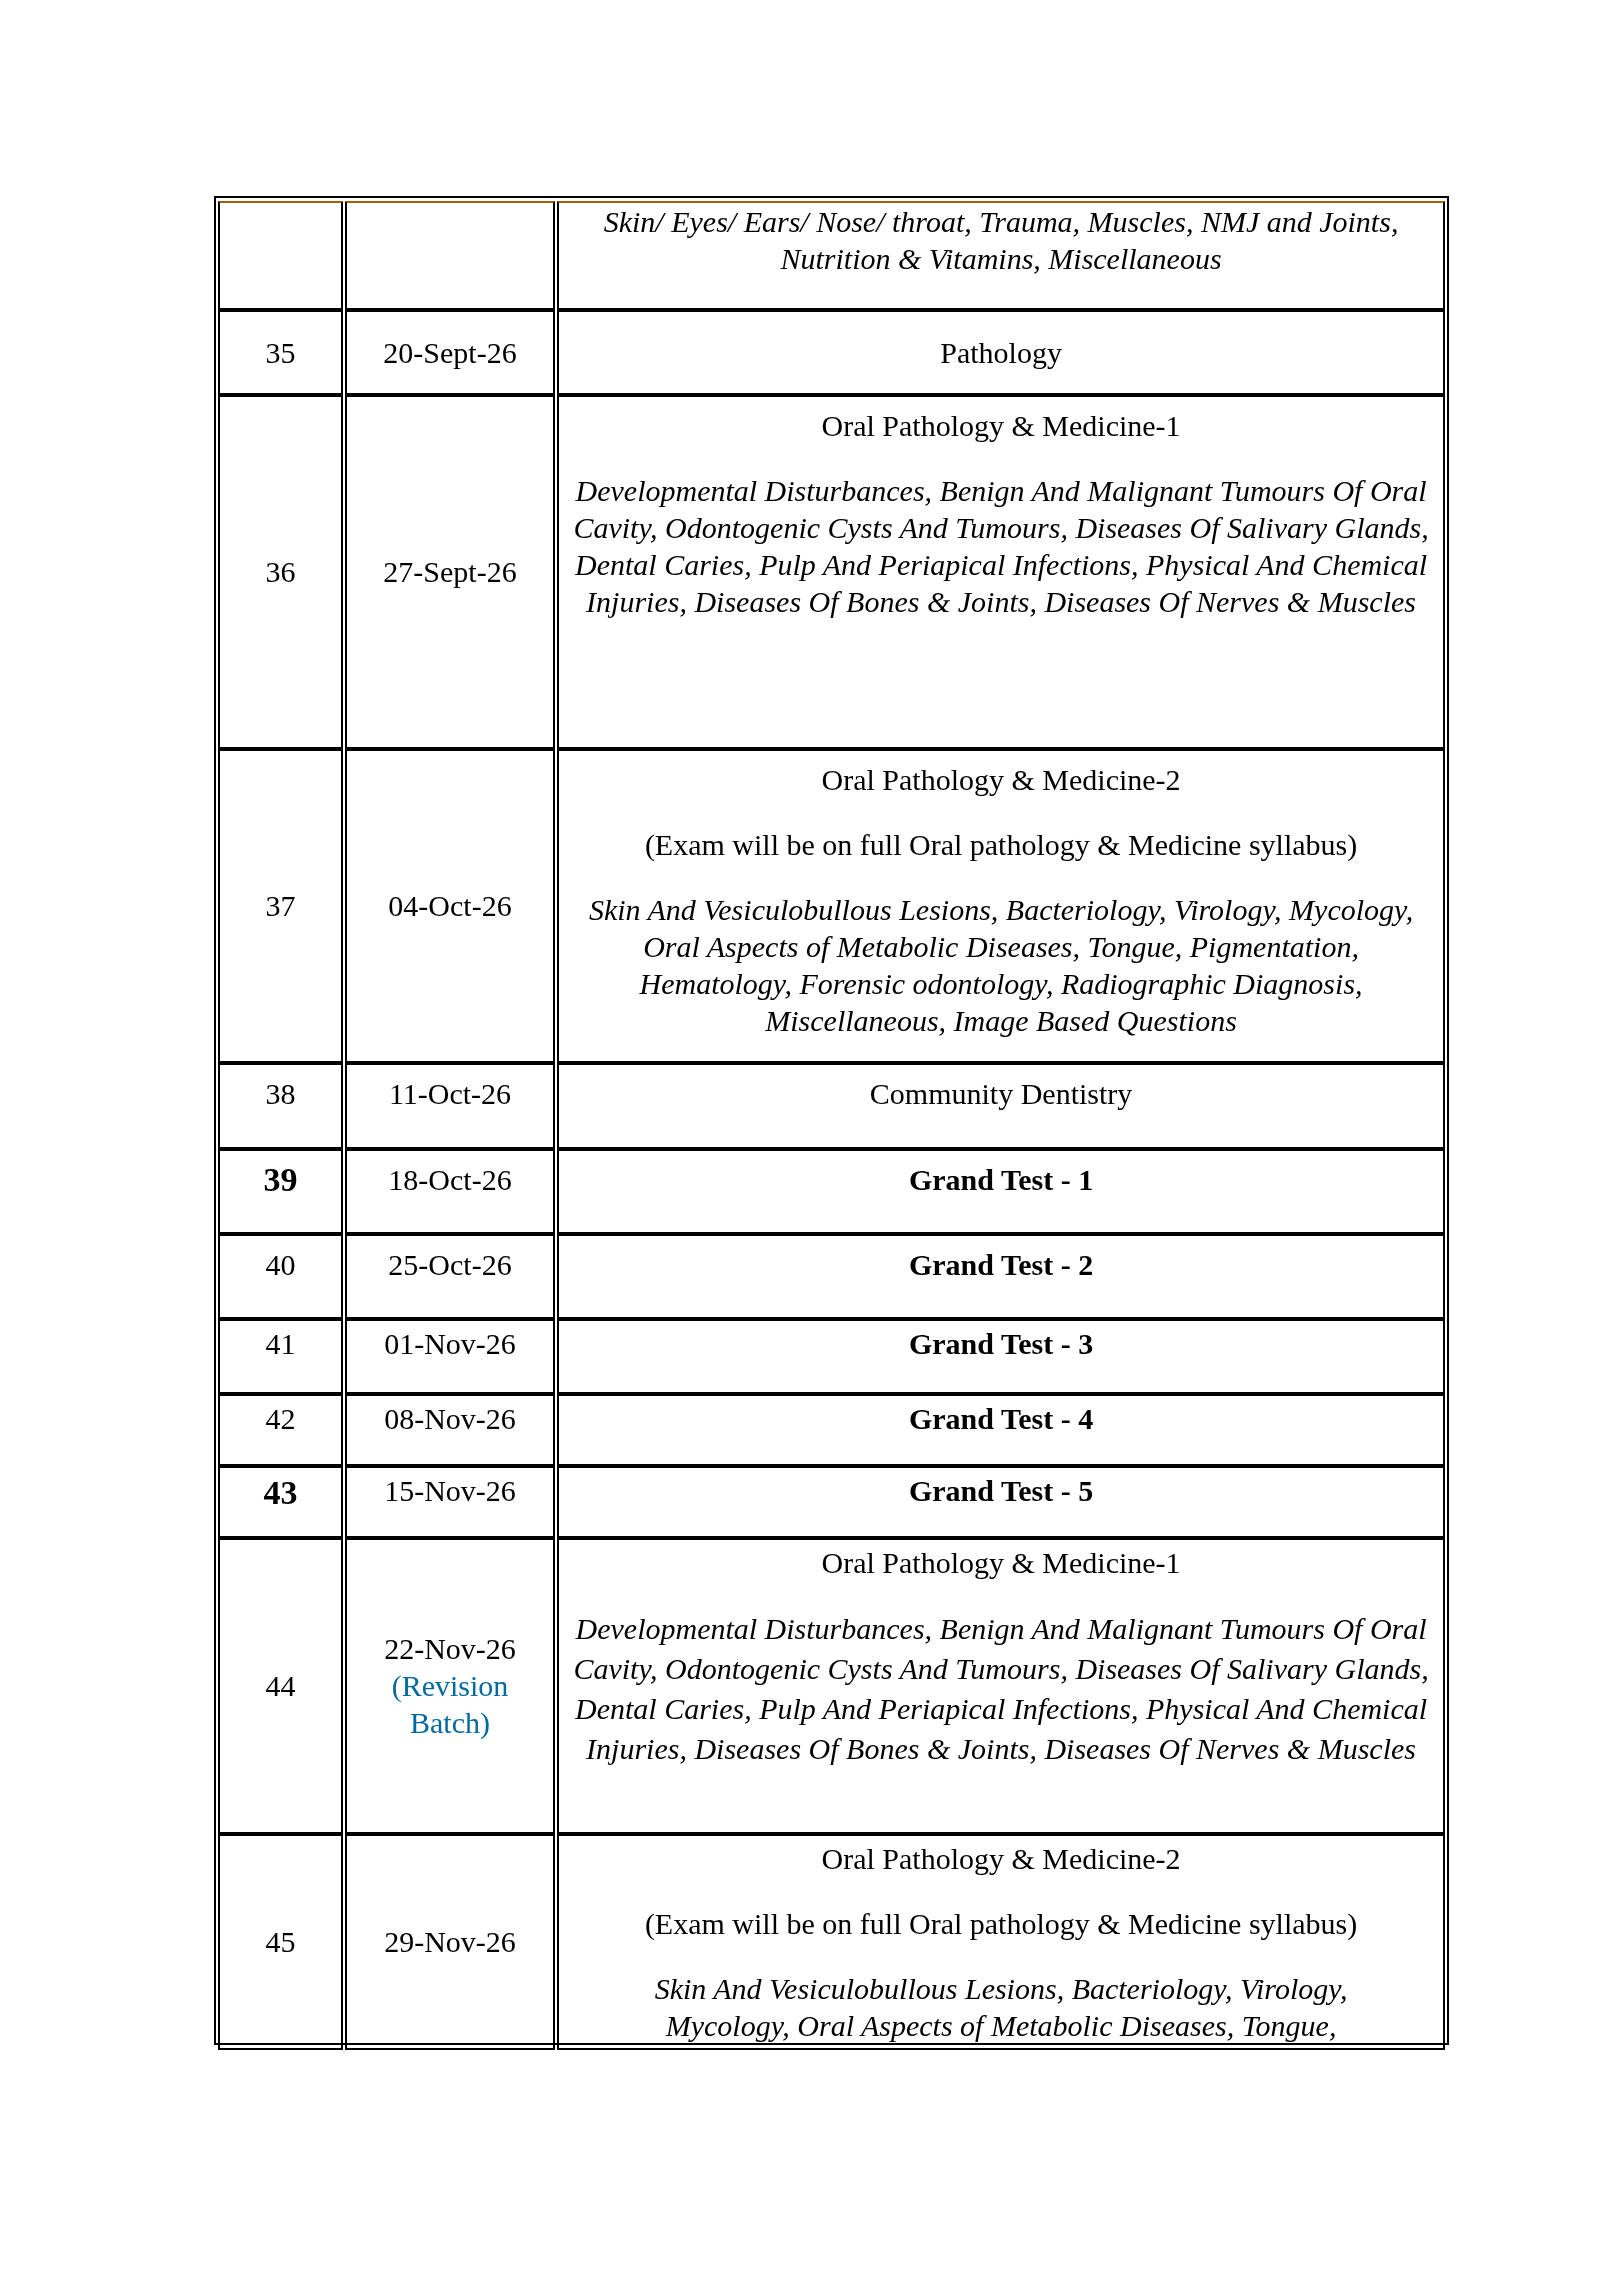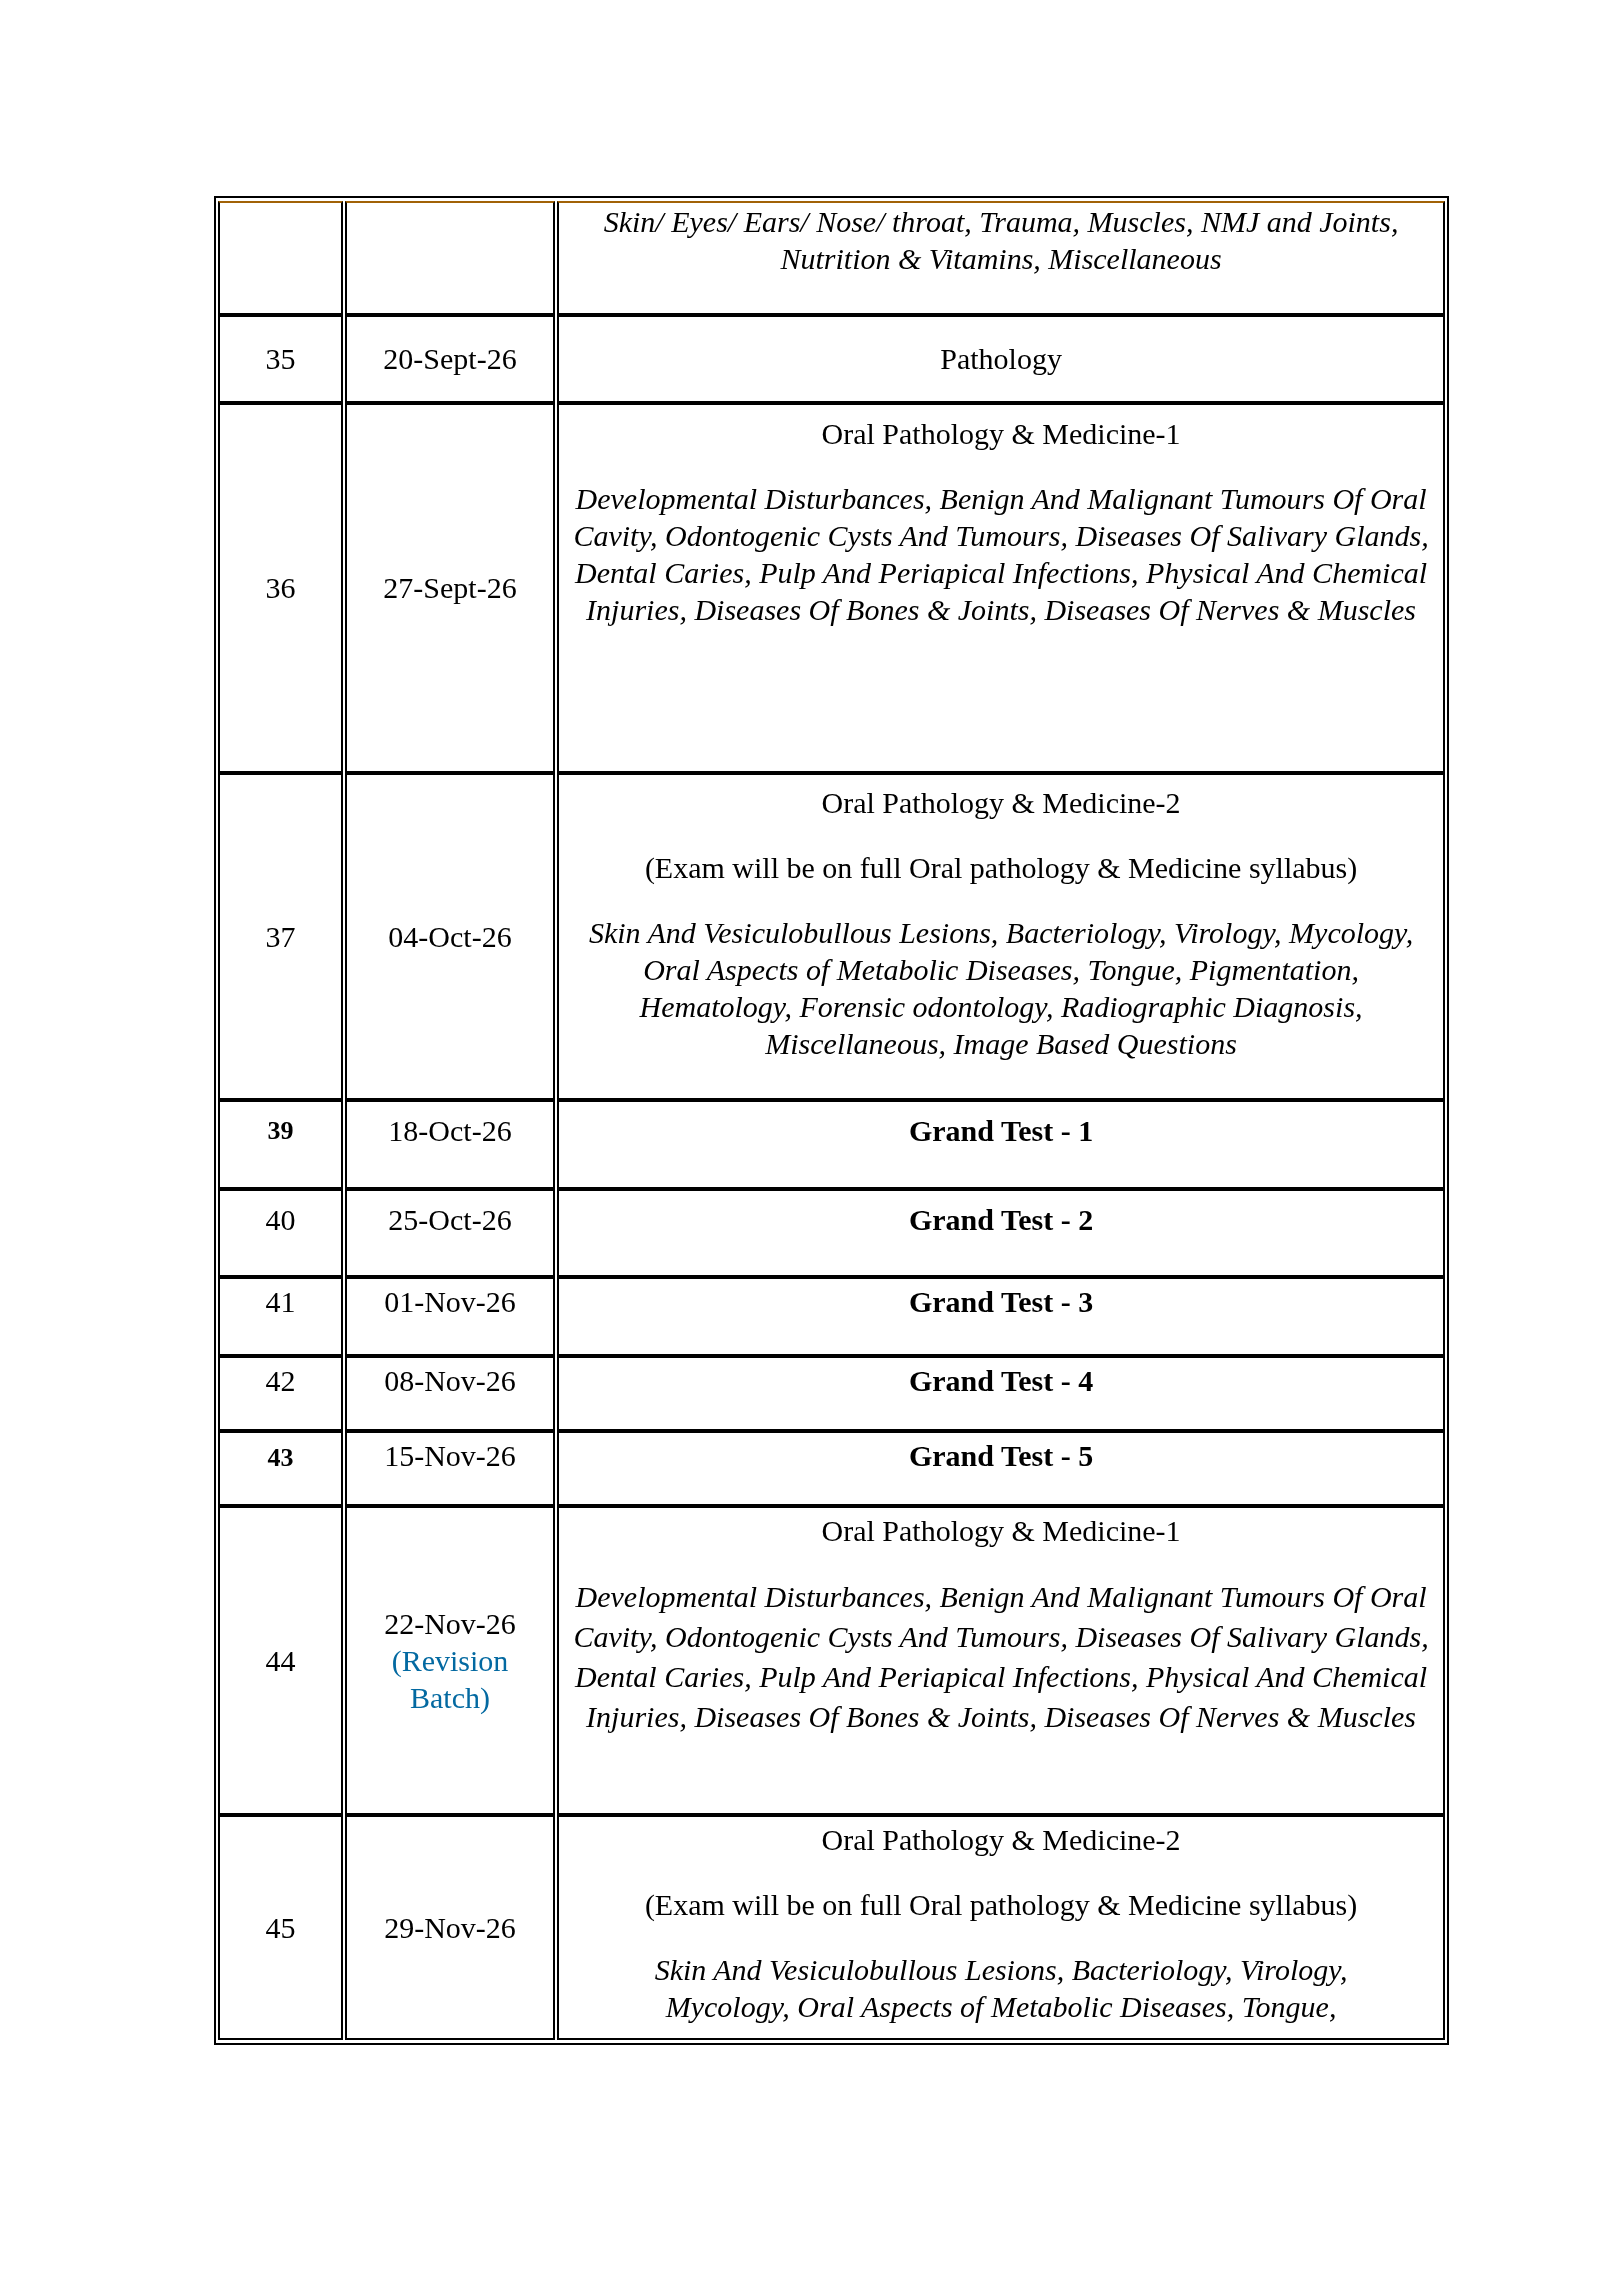--- a/index.html
+++ b/index.html
@@ -8,21 +8,21 @@
   .table-wrap { position: absolute; left: 214px; top: 196px; width: 1235px; height: 1849px;
                 border: 2px solid #000; box-sizing: border-box; padding: 2.9px; }
   table { border-collapse: separate; border-spacing: 2.9px 0; width: 100%; height: 100%;
           table-layout: fixed; margin-left: -2.9px; width: calc(100% + 5.9px); }
   td { border-left: 2px solid #000; border-right: 2px solid #000; border-top: 2px solid #000;
        border-bottom: 2.9px solid #000; padding: 0; text-align: center; vertical-align: middle;
        font-size: 30px; line-height: 37px; }
   col.c1 { width: 125px; } col.c2 { width: 210px; }
   .r-first td { border-top: 2px solid #a16207; }
   .vtop { vertical-align: top; }
-  .num-bold { font-weight: bold; font-size: 26px; }
+  .num-bold { font-weight: bold; font-size: 34px; }
   .gt { font-weight: bold; }
   .it { font-style: italic; }
   .para { margin: 0; }
   .gap { margin-top: 28px; }
   .red { color: #ff0000; }
   .pad-top { padding-top: 9.8px; }
 </style>
 </head>
 <body>
 
@@ -61,20 +61,25 @@
     <tr style="height:314px">
       <td>37</td>
       <td>04-Oct-26</td>
       <td class="vtop pad-top">
         <p class="para">Oral Pathology &amp; Medicine-2</p>
         <p class="para gap">(Exam will be on full Oral pathology &amp; Medicine syllabus)</p>
         <p class="para it gap" style="padding:0 11.8px">Skin And Vesiculobullous Lesions, Bacteriology, Virology, Mycology, Oral Aspects of Metabolic Diseases, Tongue, Pigmentation, Hematology, Forensic odontology, Radiographic Diagnosis, Miscellaneous, Image Based Questions</p>
       </td>
     </tr>
 
+    <tr style="height:86px">
+      <td class="vtop pad-top">38</td>
+      <td class="vtop pad-top">11-Oct-26</td>
+      <td class="vtop pad-top">Community Dentistry</td>
+    </tr>
 
     <tr style="height:85px">
       <td class="vtop pad-top num-bold">39</td>
       <td class="vtop pad-top">18-Oct-26</td>
       <td class="vtop pad-top gt">Grand Test - 1</td>
     </tr>
 
     <tr style="height:85px">
       <td class="vtop pad-top">40</td>
       <td class="vtop pad-top">25-Oct-26</td>

